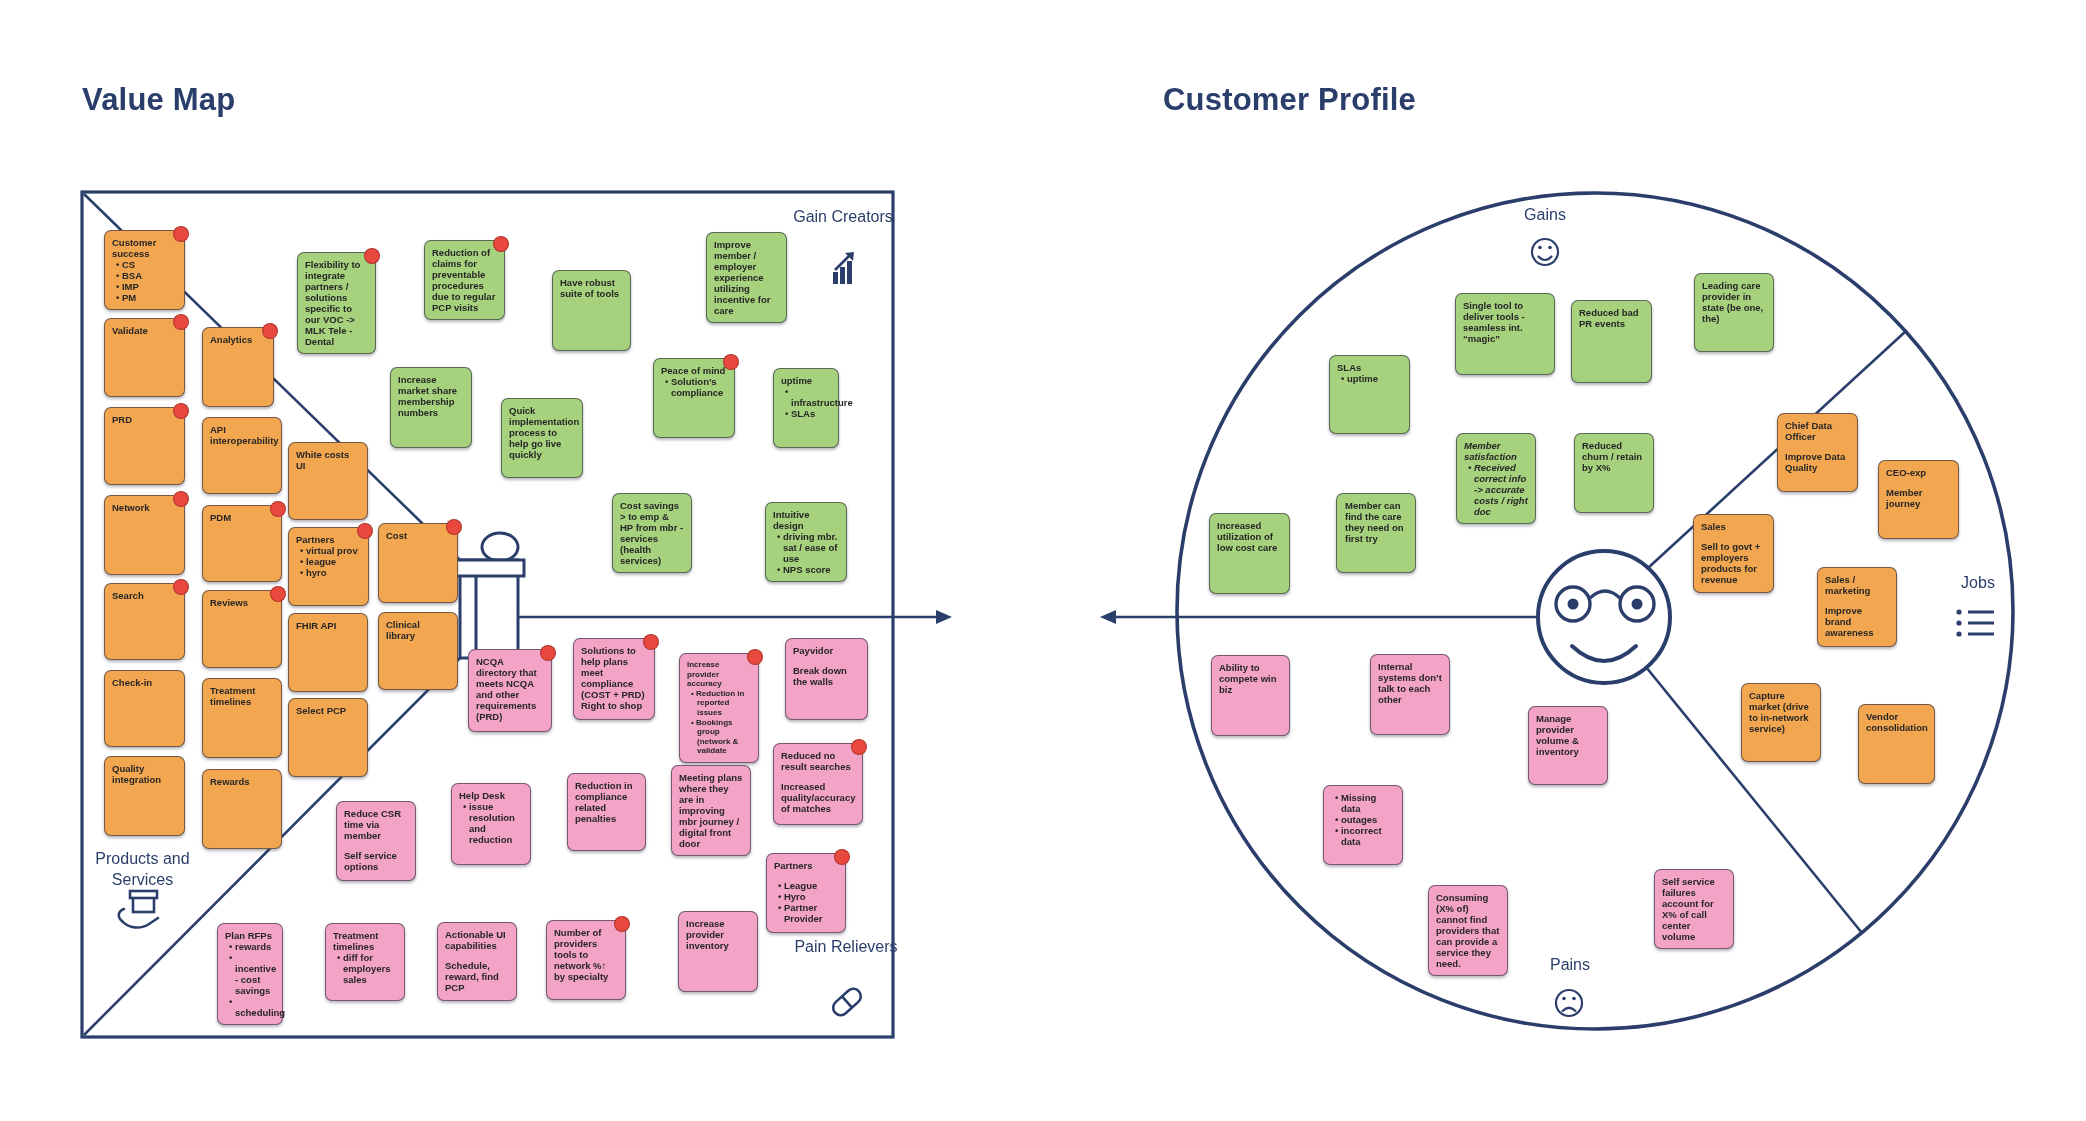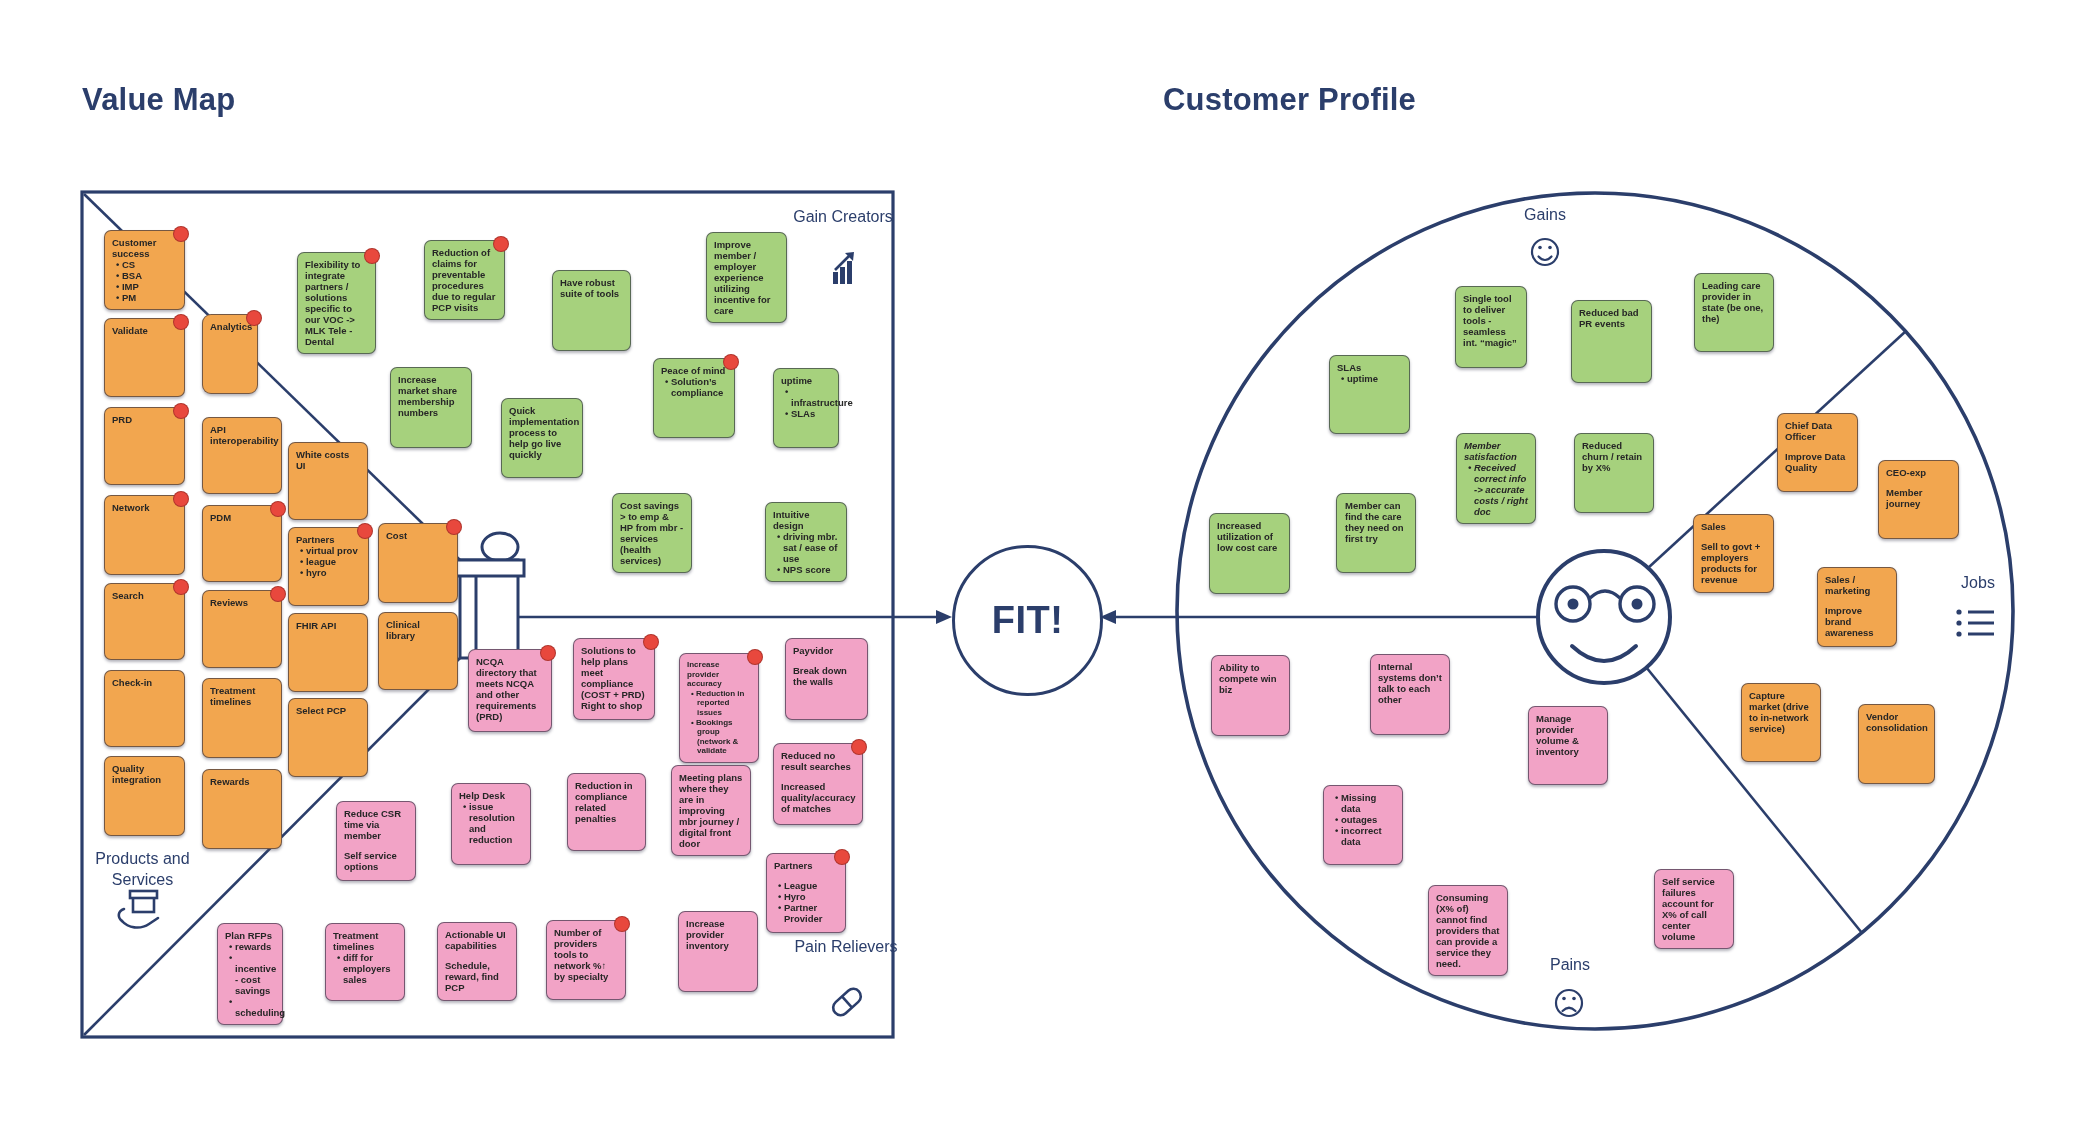--- a/index.html
+++ b/index.html
@@ -129,21 +129,20 @@
   <div class="title" id="vm-title">Value Map</div>
   <div class="title" id="cp-title">Customer Profile</div>
 
   <div class="lbl" id="lbl-gain-creators">Gain Creators</div>
   <div class="lbl" id="lbl-pain-relievers">Pain Relievers</div>
   <div class="lbl" id="lbl-products-services">Products and Services</div>
   <div class="lbl" id="lbl-gains">Gains</div>
   <div class="lbl" id="lbl-pains">Pains</div>
   <div class="lbl" id="lbl-jobs">Jobs</div>
 
-  <div id="fit">FIT!</div>
 
   <div id="vm-notes">
       <div class="note orange" style="left: 104px; top: 230px; width: 81px; min-height: 77px;">
         <span class="dot"></span>
         <div class="t">Customer success</div>
         <div class="b">• CS</div>
         <div class="b">• BSA</div>
         <div class="b">• IMP</div>
         <div class="b">• PM</div>
       </div>
@@ -162,21 +161,21 @@
       <div class="note orange" style="left: 104px; top: 583px; width: 81px; min-height: 77px;">
         <span class="dot"></span>
         <div class="t">Search</div>
       </div>
       <div class="note orange" style="left: 104px; top: 670px; width: 81px; min-height: 77px;">
         <div class="t">Check-in</div>
       </div>
       <div class="note orange" style="left: 104px; top: 756px; width: 81px; min-height: 80px;">
         <div class="t">Quality integration</div>
       </div>
-      <div class="note orange" style="left: 202px; top: 314px; width: 56px; min-height: 80px; border-radius: 9px;">
+      <div class="note orange" style="left: 202px; top: 327px; width: 72px; min-height: 80px;">
         <span class="dot"></span>
         <div class="t">Analytics</div>
       </div>
       <div class="note orange" style="left: 202px; top: 417px; width: 80px; min-height: 77px;">
         <div class="t">API interoperability</div>
       </div>
       <div class="note orange" style="left: 202px; top: 505px; width: 80px; min-height: 77px;">
         <span class="dot"></span>
         <div class="t">PDM</div>
       </div>
@@ -316,21 +315,21 @@
       </div>
       <div class="note pink" style="left: 546px; top: 920px; width: 80px; min-height: 80px;">
         <span class="dot"></span>
         <div class="t">Number of providers tools to network %↑ by specialty</div>
       </div>
       <div class="note pink" style="left: 678px; top: 911px; width: 80px; min-height: 81px;">
         <div class="t">Increase provider inventory</div>
       </div>
     </div>
   <div id="cp-notes">
-      <div class="note green" style="left: 1455px; top: 286px; width: 72px; min-height: 82px;">
+      <div class="note green" style="left: 1455px; top: 293px; width: 100px; min-height: 82px;">
         <div class="t">Single tool to deliver tools - seamless int. “magic”</div>
       </div>
       <div class="note green" style="left: 1571px; top: 300px; width: 81px; min-height: 83px;">
         <div class="t">Reduced bad PR events</div>
       </div>
       <div class="note green" style="left: 1694px; top: 273px; width: 80px; min-height: 79px;">
         <div class="t">Leading care provider in state (be one, the)</div>
       </div>
       <div class="note green" style="left: 1329px; top: 355px; width: 81px; min-height: 79px;">
         <div class="t">SLAs</div>

